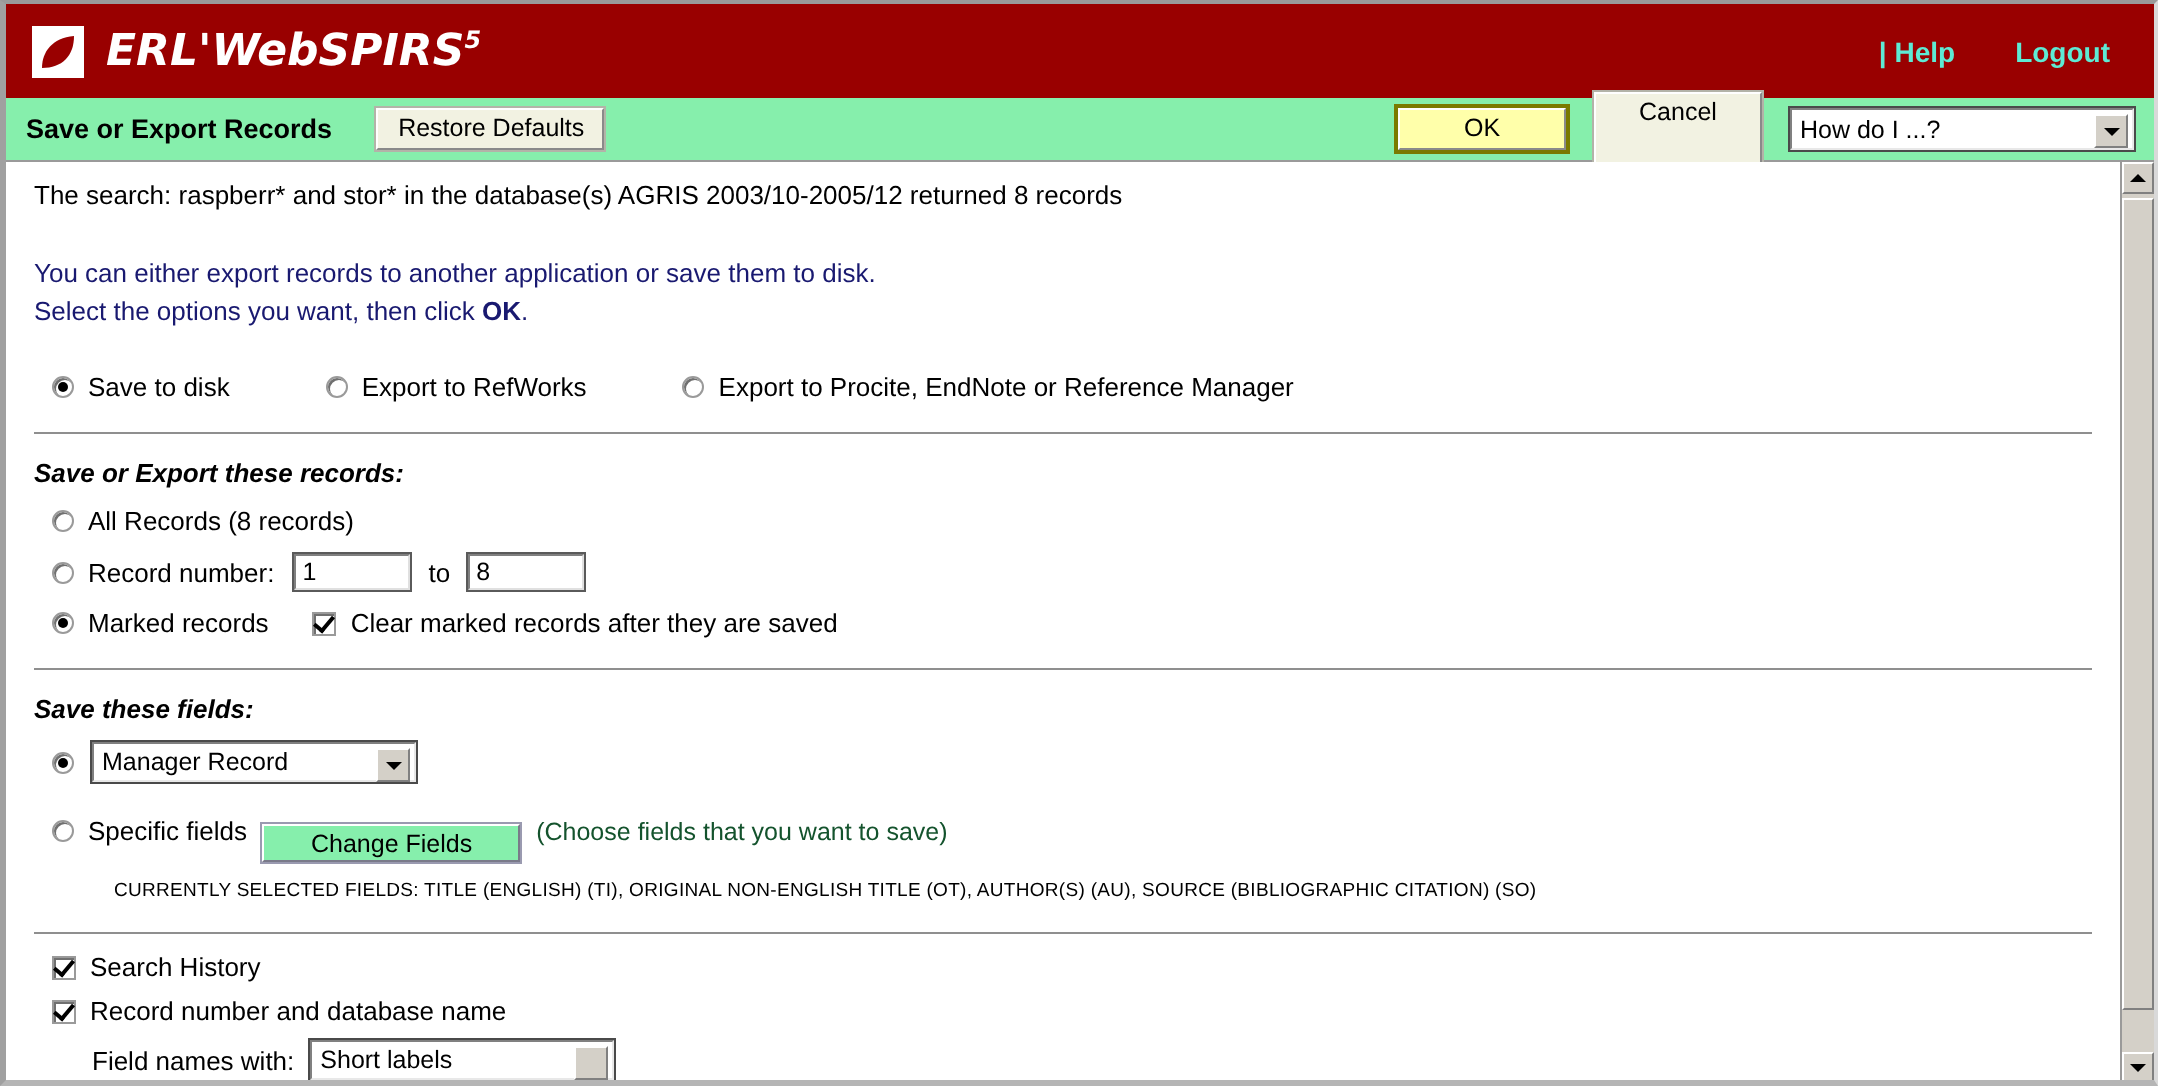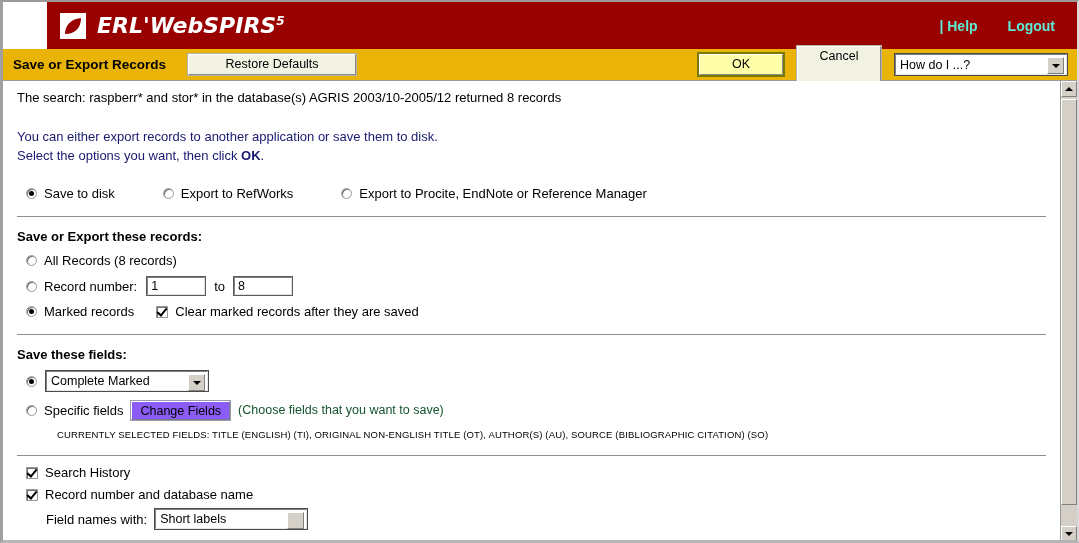--- a/index.html
+++ b/index.html
@@ -11,21 +11,21 @@
   .app{
     position:relative;width:1079px;height:543px;box-sizing:border-box;
     border-left:3px solid #a0a0a0;border-top:2px solid #9a9a9a;
     border-right:2px solid #d9d9d9;border-bottom:3px solid #b5b5b5;
     background:#ffffff;overflow:hidden;
   }
 
   
   .header{
     height:47px;background:#990000;position:relative;
-    display:flex;align-items:center;margin-left:44px;
+    display:flex;align-items:center;
   }
   .logo-wrap{display:flex;align-items:center;padding-left:13px;}
   .logo-mark{
     width:26px;height:26px;background:#ffffff;position:relative;
     margin-right:11px;flex:0 0 auto;
   }
   .logo-mark svg{position:absolute;left:4px;top:4px;}
   .logo-text{
     color:#ffffff;font-weight:bold;font-style:italic;font-size:22px;
     letter-spacing:0px;white-space:nowrap;
@@ -36,34 +36,34 @@
     margin-left:auto;display:flex;align-items:center;gap:30px;
     padding-right:22px;
   }
   .header-link{
     color:#5eead4;font-weight:bold;font-size:14px;text-decoration:none;
     white-space:nowrap;
   }
 
   
   .toolbar{
-    height:31px;background:#eab308;display:flex;align-items:center;
+    height:31px;background:#86efac;display:flex;align-items:center;
     padding:0 8px 0 10px;border-bottom:1px solid #9a9a9a;
     position:relative;
   }
   .toolbar-title{font-weight:bold;font-size:13.5px;white-space:nowrap;}
   .btn{
     font-family:"Liberation Sans","DejaVu Sans",sans-serif;font-size:12.5px;
     background:#f2f2e2;color:#000;padding:2px 10px;line-height:15px;
     border-top:1px solid #ffffff;border-left:1px solid #ffffff;
     border-right:1px solid #8a8a8a;border-bottom:1px solid #8a8a8a;
     outline:1px solid #b3b3a8;cursor:pointer;white-space:nowrap;
     text-align:center;box-sizing:border-box;
   }
-  .btn-restore{margin-left:22px;width:168px;height:21px;}
+  .btn-restore{margin-left:22px;width:114px;height:21px;}
   .toolbar-right{
     margin-left:auto;display:flex;align-items:center;gap:14px;
   }
   .btn-ok{
     width:84px;height:21px;background:#ffffaa;
     outline:2px solid #7a7a00;font-size:12.5px;
   }
   .btn-cancel{width:84px;height:37px;}
   .combo{
     position:relative;height:21px;box-sizing:border-box;background:#ffffff;
@@ -117,39 +117,39 @@
   }
   .cb.on::after{
     content:"";position:absolute;left:2px;top:-1px;width:4px;height:8px;
     border-right:2px solid #000;border-bottom:2px solid #000;
     transform:rotate(40deg);
   }
 
   hr.sep{
     border:0;border-top:1px solid #8f8f8f;margin:15px 0 0 0;height:0;
   }
-  .sec-title{font-weight:bold;font-size:13px;margin-top:12px;}
+  .sec-title{font-weight:bold;font-size:13px;margin-top:12px;font-style:italic;}
   .row{display:flex;align-items:center;margin-top:9px;padding-left:9px;white-space:nowrap;}
 
   .tinput{
     width:58px;height:18px;box-sizing:border-box;background:#ffffff;
     border-top:1px solid #808080;border-left:1px solid #808080;
     border-right:1px solid #e0e0e0;border-bottom:1px solid #e0e0e0;
     outline:1px solid #5a5a5a;
     font-family:"Liberation Sans","DejaVu Sans",sans-serif;font-size:12.5px;
     padding-left:3px;line-height:16px;color:#000;
   }
   .combo-complete{width:162px;height:20px;}
   .combo-labels{width:152px;height:20px;}
 
   .btn-change{
-    background:#8b5cf6;font-size:12.5px;height:19px;padding:1px 8px;
+    background:#86efac;font-size:12.5px;height:19px;padding:1px 23px;
     border-top:1px solid #ffffff;border-left:1px solid #ffffff;
     border-right:1px solid #7a7a8a;border-bottom:1px solid #7a7a8a;
-    outline:1px solid #9a9ab0;margin:1px 8px 0 8px;cursor:pointer;
+    outline:1px solid #9a9ab0;margin:12px 8px 0 8px;cursor:pointer;
     font-family:"Liberation Sans","DejaVu Sans",sans-serif;
     box-sizing:border-box;
   }
   .hint{color:#14532d;font-size:12.5px;}
   .selfields{
     font-size:9.5px;letter-spacing:.15px;margin-top:9px;padding-left:40px;
     white-space:nowrap;color:#000;
     font-family:"Liberation Sans","DejaVu Sans",sans-serif;
   }
   .indent{padding-left:29px;}
@@ -270,21 +270,21 @@
         </label>
       </div>
 
       <hr class="sep">
 
       <div class="sec-title">Save these fields:</div>
 
       <div class="row">
         <span class="rb on"></span>
         <div class="combo combo-complete" style="margin-left:2px">
-          <span class="combo-text">Complete Marked</span>
+          <span class="combo-text">Manager Record</span>
           <span class="combo-arrow">
               <span class="arrow-dn"></span>
             </span>
         </div>
       </div>
 
       <div class="row">
         <span class="rb"></span>
         <span>Specific fields</span>
         <button class="btn-change">Change Fields</button>

